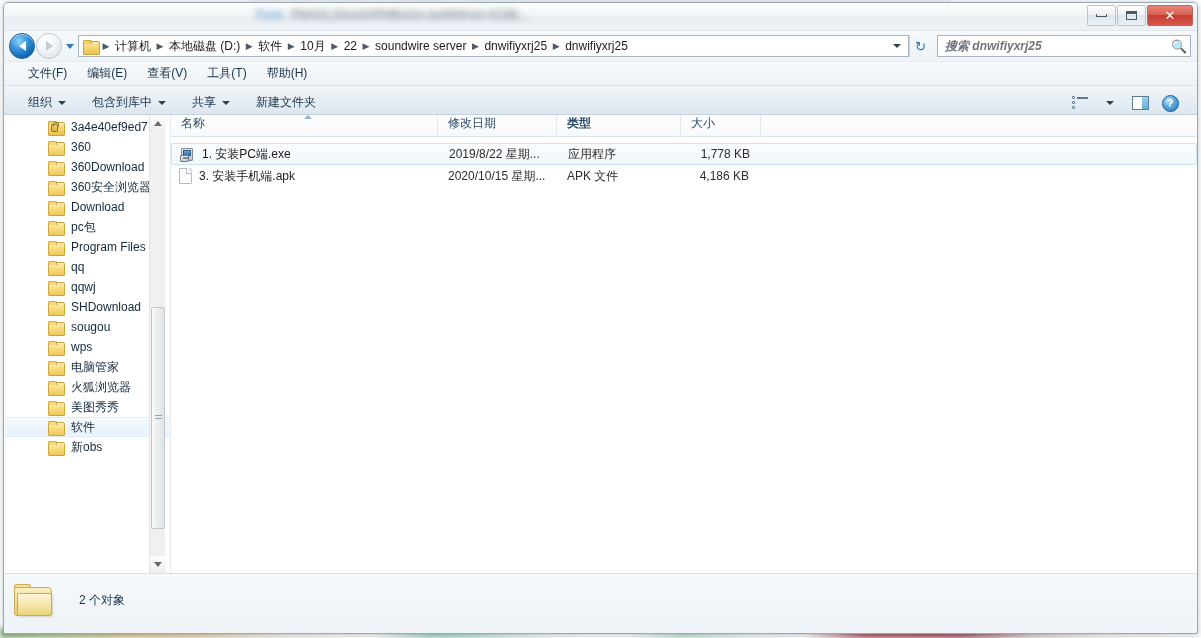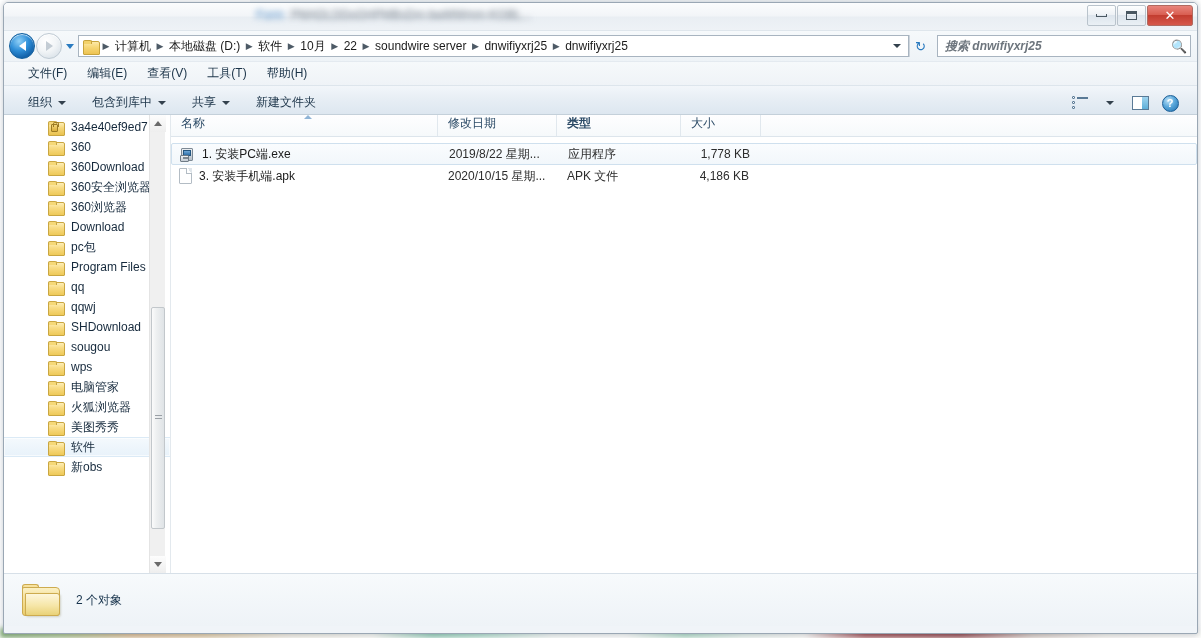--- a/index.html
+++ b/index.html
@@ -472,22 +472,22 @@
     border-bottom: 1px solid #b3bcc4;
   }
 
   
   #statusbar {
     height: 53px;
     background: linear-gradient(180deg,#f7fafc 0%, #eef3f7 100%);
     border-top: 1px solid #d7e0e8;
     display: flex;
     align-items: center;
-    padding-left: 18px;
-    gap: 14px;
+    padding-left: 10px;
+    gap: 25px;
   }
   .bigfolder {
     width: 40px; height: 33px;
     position: relative; flex: none;
   }
   .bigfolder .back {
     position: absolute; left:0; top:3px; width:38px; height:29px;
     background: linear-gradient(180deg,#fbf0c4 0%, #f6e09a 40%, #eccf6f 100%);
     border: 1px solid #cdab4f;
     border-radius: 2px 4px 3px 3px;
@@ -648,24 +648,20 @@
           <div class="navrow">
             <span class="navfolder"></span>
             <span class="navlabel">360Download</span>
           </div>
           <div class="navrow">
             <span class="navfolder"></span>
             <span class="navlabel">360安全浏览器</span>
           </div>
           <div class="navrow">
             <span class="navfolder"></span>
-            <span class="navlabel">360浏览器</span>
-          </div>
-          <div class="navrow">
-            <span class="navfolder"></span>
             <span class="navlabel">Download</span>
           </div>
           <div class="navrow">
             <span class="navfolder"></span>
             <span class="navlabel">pc包</span>
           </div>
           <div class="navrow">
             <span class="navfolder"></span>
             <span class="navlabel">Program Files</span>
           </div>

